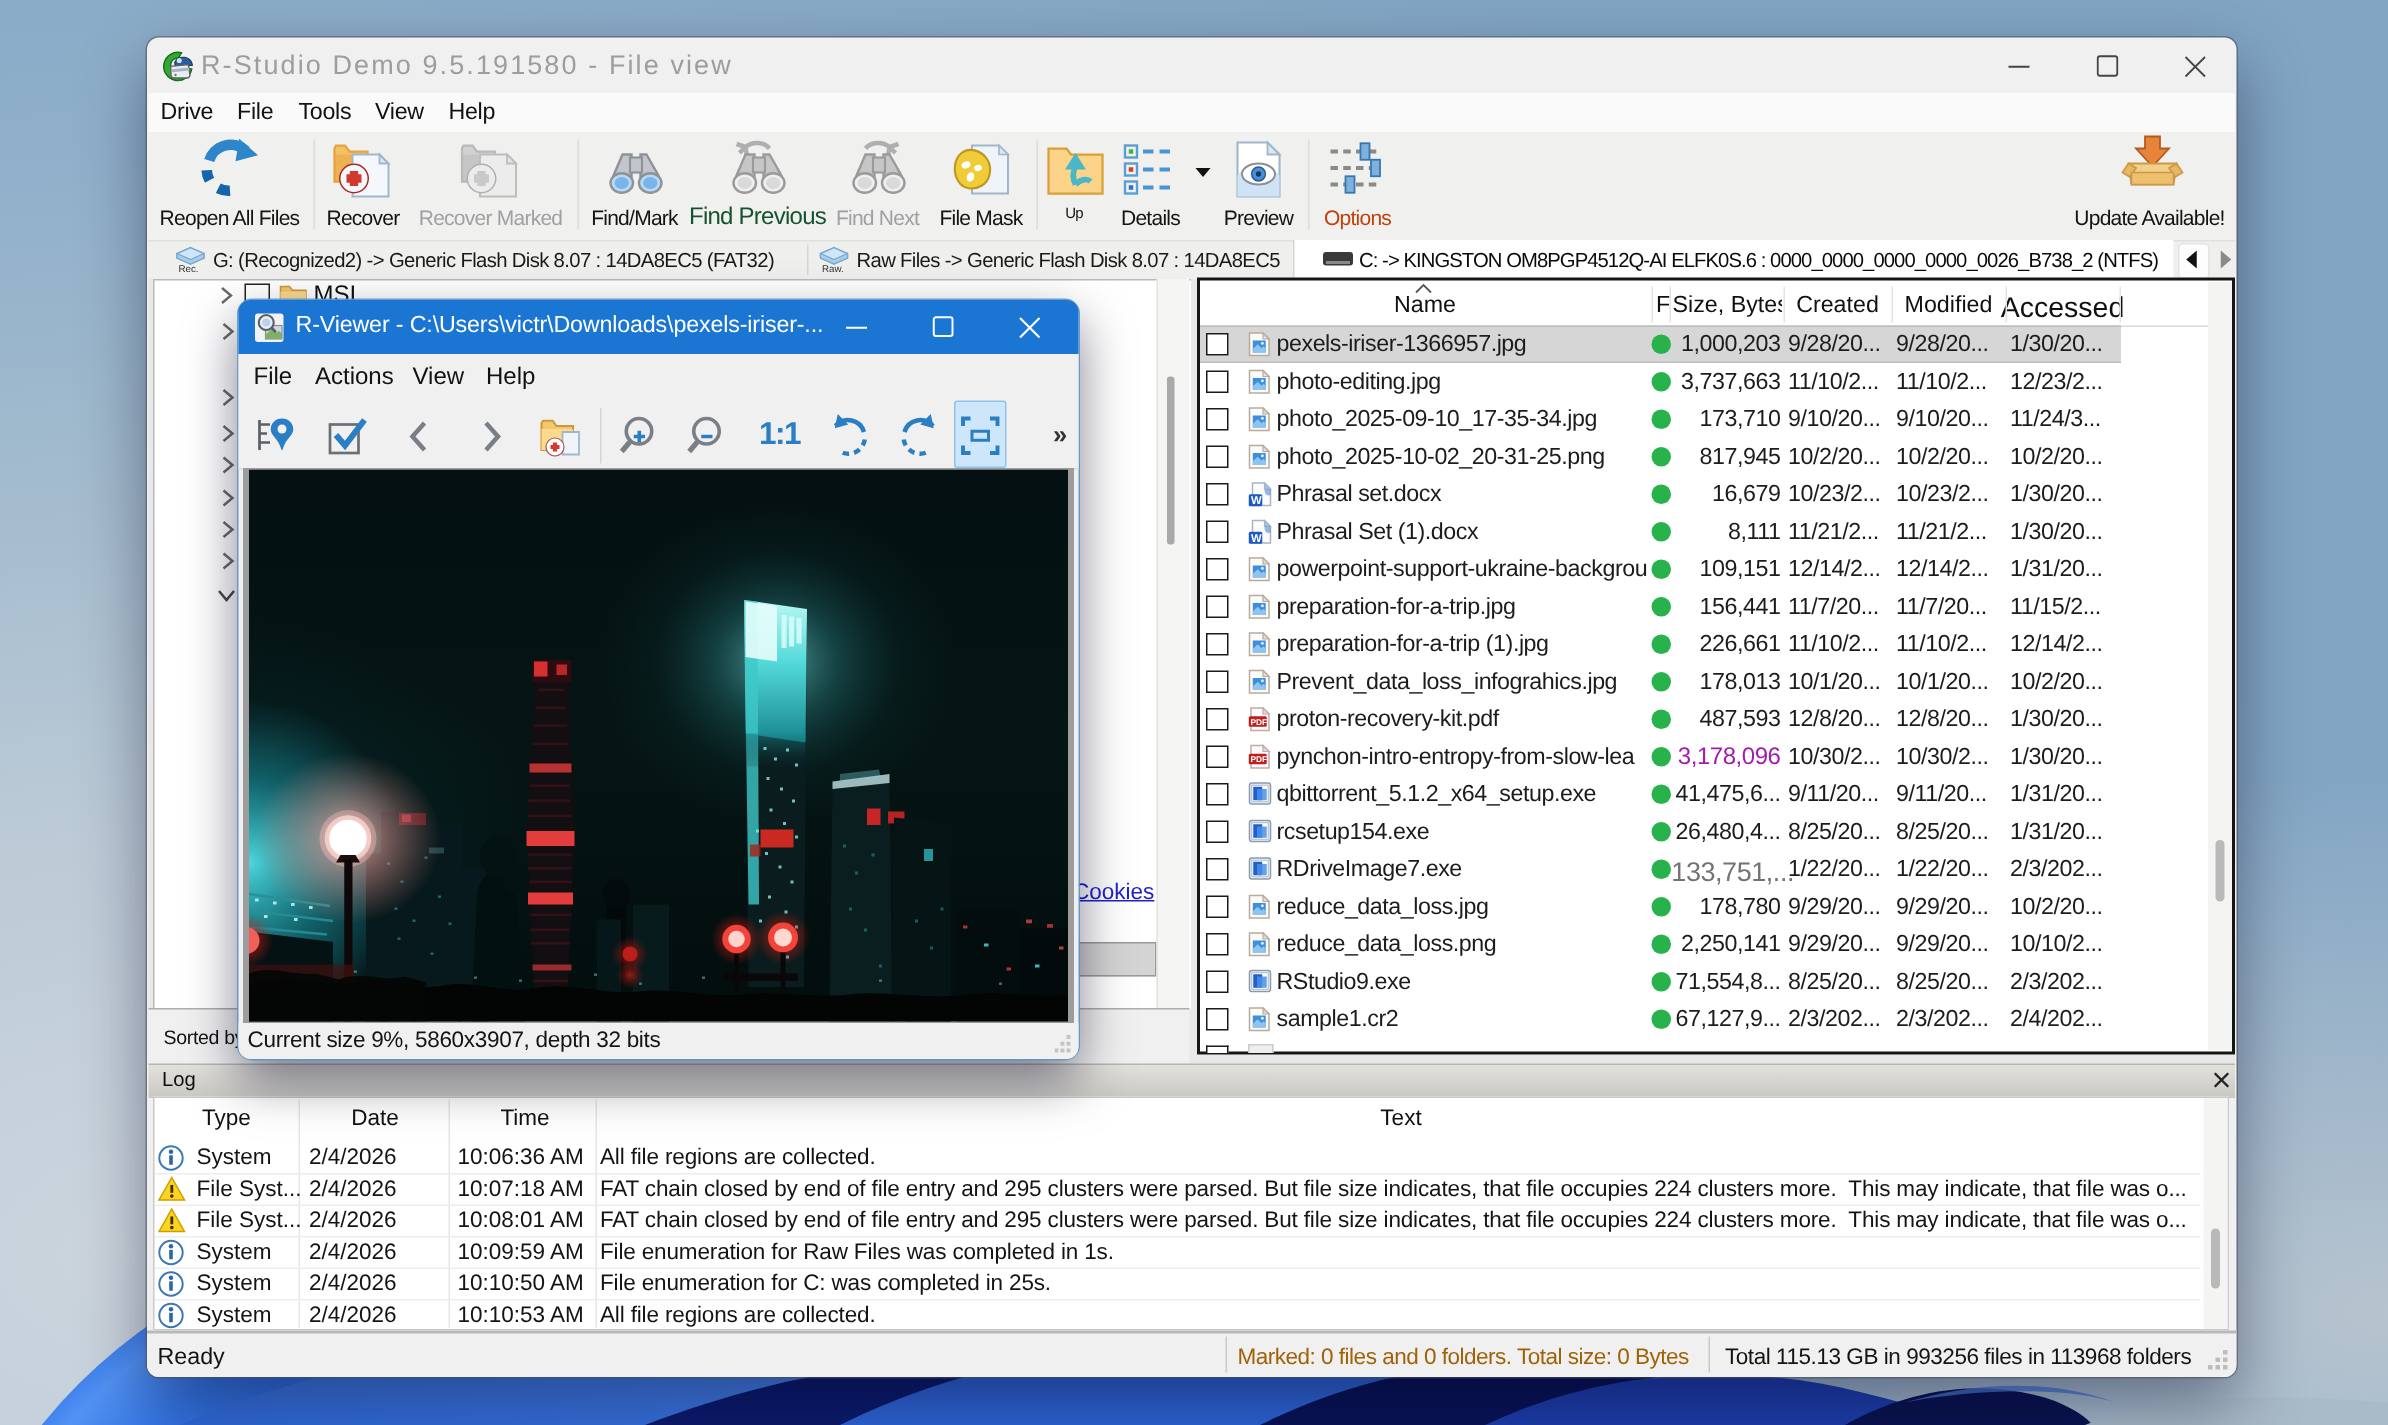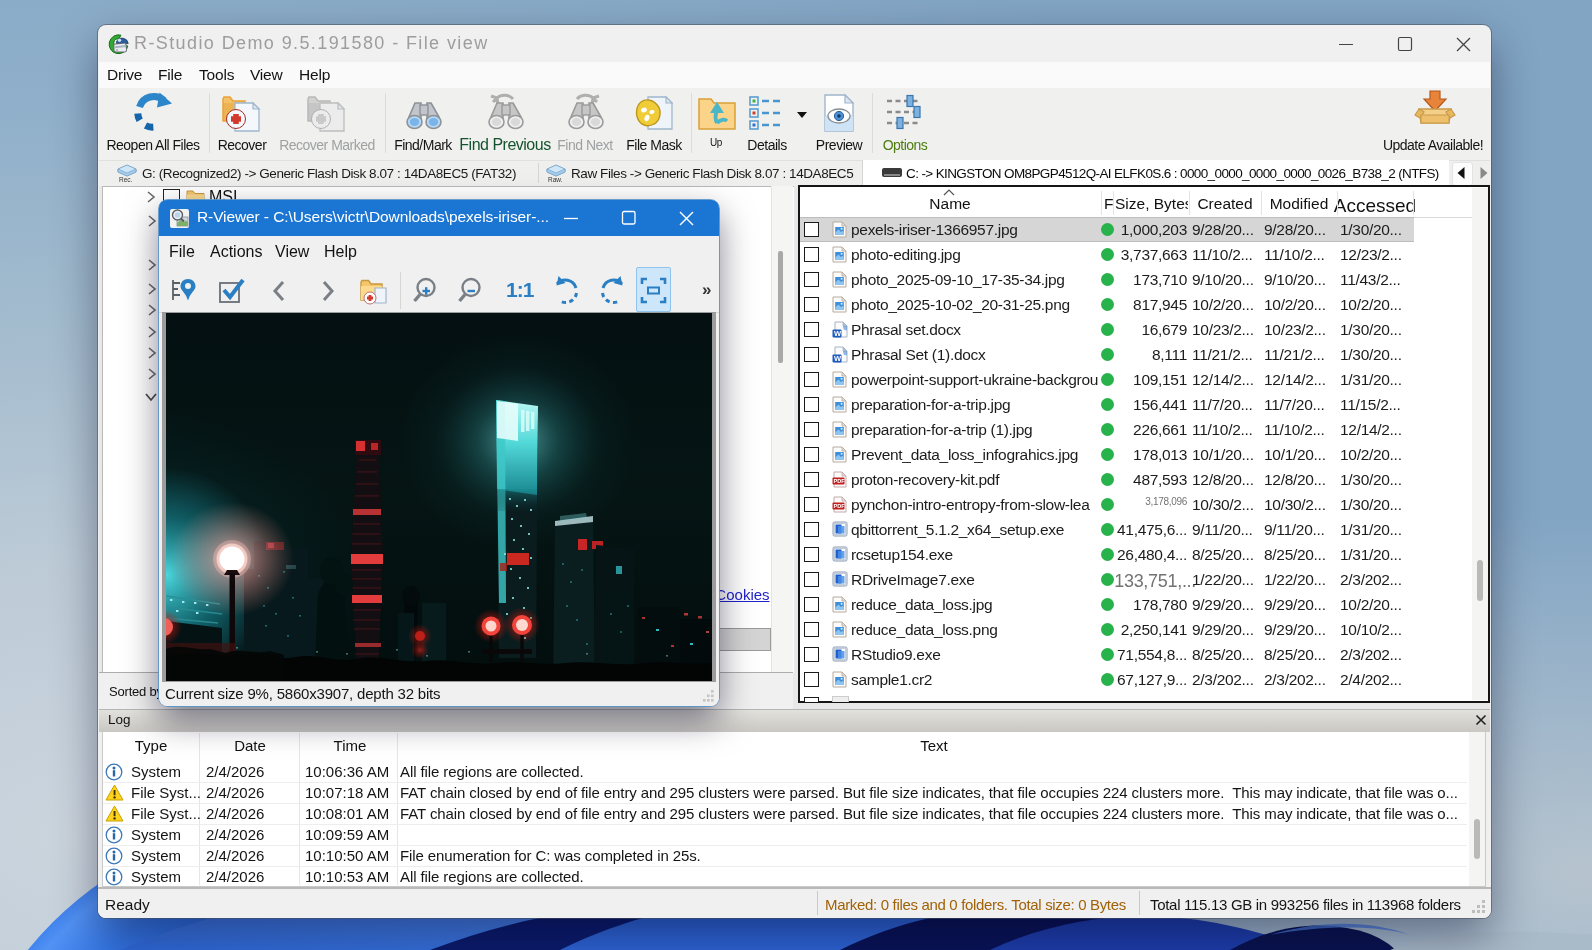--- a/index.html
+++ b/index.html
@@ -173,21 +173,21 @@
 <svg class="abs" style="left:787px;top:68px" width="40" height="40" viewBox="0 0 40 40">
 <g stroke="#8a8a8a" stroke-width="2.6" stroke-dasharray="5 3.5">
 <line x1="2" y1="8" x2="36" y2="8"></line>
           <line x1="2" y1="19" x2="36" y2="19"></line>
           <line x1="2" y1="30" x2="36" y2="30"></line>
 </g>
 <rect x="22" y="2.5" width="6" height="11" fill="#7db1e0" stroke="#3a76ae" stroke-width="1.2"></rect>
 <rect x="29" y="13.5" width="6" height="11" fill="#7db1e0" stroke="#3a76ae" stroke-width="1.2"></rect>
 <rect x="12" y="24.5" width="6" height="11" fill="#7db1e0" stroke="#3a76ae" stroke-width="1.2"></rect>
 </svg>
-<div class="t" style="left:807px;top:112px;font-size:14px;color:#4d7c0f;letter-spacing:-0.5px;transform:translateX(-50%)">Options</div>
+<div class="t" style="left:807px;top:112px;font-size:14px;color:#c2410c;letter-spacing:-0.5px;transform:translateX(-50%)">Options</div>
 <svg class="abs" style="left:1315px;top:64px" width="44" height="46" viewBox="0 0 44 46">
 <path d="M17 2 L27 2 L27 10 L33 10 L22 22 L11 10 L17 10 Z" fill="#e8833a" stroke="#b55a1d" stroke-width="1.2"></path>
 <path d="M6 20 L38 20 L36 34 L8 34 Z" fill="#f3cf8a" stroke="#c89a4a" stroke-width="1.3"></path>
 <path d="M6 20 L2 26 L7 29 L11 23 Z" fill="#e8b860" stroke="#c89a4a" stroke-width="1.2"></path>
 <path d="M38 20 L42 26 L37 29 L33 23 Z" fill="#e8b860" stroke="#c89a4a" stroke-width="1.2"></path>
 <rect x="8" y="26" width="28" height="8" fill="#eebf6d" stroke="#c89a4a" stroke-width="1"></rect>
 </svg>
 <div class="t" style="left:1335px;top:112px;font-size:14px;color:#141414;letter-spacing:-0.5px;transform:translateX(-50%)">Update Available!</div>
 <div class="abs" style="left:1px;top:135px;width:1391px;height:26px;background:#efefee;border-top:1px solid #e0e0de"></div>
 <svg class="abs" style="left:18px;top:137px" width="22" height="20" viewBox="0 0 22 20">
@@ -317,21 +317,21 @@
 <path d="M3.2 11.5 L6.5 8.5 L9 11 L10.5 9.8 L11.8 11.4 L11.8 14 L3.2 14 Z" fill="#8ec4ee"></path>
 <circle cx="9.6" cy="7.8" r="1" fill="#d6ecff"></circle>
 </svg>
 <div class="abs" style="left:753px;top:246px;width:250px;height:19px;overflow:hidden">
         <div class="t" style="left:0;top:0;font-size:15.5px;color:#1c1c1c;letter-spacing:-0.3px">photo_2025-09-10_17-35-34.jpg</div>
       </div>
 <div class="abs" style="left:1003px;top:248px;width:13px;height:13px;border-radius:50%;background:#27b24b"></div>
 <div class="t" style="right:304px;left:auto;top:246px;font-size:15.5px;color:#1c1c1c;letter-spacing:-0.3px">173,710</div>
 <div class="t" style="left:1094px;top:246px;font-size:15.5px;color:#1c1c1c;letter-spacing:-0.3px">9/10/20...</div>
 <div class="t" style="left:1166px;top:246px;font-size:15.5px;color:#1c1c1c;letter-spacing:-0.3px">9/10/20...</div>
-<div class="t" style="left:1242px;top:246px;font-size:15.5px;color:#1c1c1c;letter-spacing:-0.3px">11/43/2...</div>
+<div class="t" style="left:1242px;top:246px;font-size:15.5px;color:#1c1c1c;letter-spacing:-0.3px">11/24/3...</div>
 <div class="abs" style="left:706px;top:272px;width:13px;height:13px;border:1.7px solid #1a1a1a;background:#fff"></div>
 <svg class="abs" style="left:734px;top:271px" width="15" height="17" viewBox="0 0 15 17">
 <path d="M1 1 L10 1 L14 5 L14 16 L1 16 Z" fill="#fbfbfb" stroke="#b9aa9c" stroke-width="1"></path>
 <path d="M10 1 L10 5 L14 5 Z" fill="#e3ded8" stroke="#b9aa9c" stroke-width="0.8"></path>
 <rect x="3.2" y="6" width="8.6" height="8" fill="#3d8edb"></rect>
 <path d="M3.2 11.5 L6.5 8.5 L9 11 L10.5 9.8 L11.8 11.4 L11.8 14 L3.2 14 Z" fill="#8ec4ee"></path>
 <circle cx="9.6" cy="7.8" r="1" fill="#d6ecff"></circle>
 </svg>
 <div class="abs" style="left:753px;top:271px;width:250px;height:19px;overflow:hidden">
         <div class="t" style="left:0;top:0;font-size:15.5px;color:#1c1c1c;letter-spacing:-0.3px">photo_2025-10-02_20-31-25.png</div>
@@ -456,21 +456,21 @@
 <svg class="abs" style="left:734px;top:471px" width="16" height="17" viewBox="0 0 16 17">
 <path d="M2 1 L10 1 L14 5 L14 16 L2 16 Z" fill="#fbfbfb" stroke="#c4a9a9" stroke-width="1"></path>
 <path d="M10 1 L10 5 L14 5 Z" fill="#eadada" stroke="#c4a9a9" stroke-width="0.8"></path>
 <rect x="0.5" y="6.5" width="12" height="7" rx="1" fill="#c11e1e"></rect>
 <text x="1.6" y="12.3" font-size="5.6" fill="#fff" font-family="Liberation Sans" font-weight="bold">PDF</text>
 </svg>
 <div class="abs" style="left:753px;top:471px;width:250px;height:19px;overflow:hidden">
         <div class="t" style="left:0;top:0;font-size:15.5px;color:#1c1c1c;letter-spacing:-0.3px">pynchon-intro-entropy-from-slow-lea</div>
       </div>
 <div class="abs" style="left:1003px;top:473px;width:13px;height:13px;border-radius:50%;background:#27b24b"></div>
-<div class="t" style="right:304px;left:auto;top:471px;font-size:10px;color:#737373;letter-spacing:-0.3px">3,178,096</div>
+<div class="t" style="right:304px;left:auto;top:471px;font-size:16px;color:#a21caf;letter-spacing:-0.3px">3,178,096</div>
 <div class="t" style="left:1094px;top:471px;font-size:15.5px;color:#1c1c1c;letter-spacing:-0.3px">10/30/2...</div>
 <div class="t" style="left:1166px;top:471px;font-size:15.5px;color:#1c1c1c;letter-spacing:-0.3px">10/30/2...</div>
 <div class="t" style="left:1242px;top:471px;font-size:15.5px;color:#1c1c1c;letter-spacing:-0.3px">1/30/20...</div>
 <div class="abs" style="left:706px;top:497px;width:13px;height:13px;border:1.7px solid #1a1a1a;background:#fff"></div>
 <svg class="abs" style="left:734px;top:496px" width="16" height="16" viewBox="0 0 16 16">
 <rect x="1" y="1" width="14" height="14" rx="1.5" fill="#eef3f8" stroke="#8a9ab0" stroke-width="1"></rect>
 <rect x="2.5" y="2.5" width="11" height="11" fill="#ffffff" stroke="#b0bcc9" stroke-width="0.7"></rect>
 <rect x="3.5" y="3.5" width="6" height="9" fill="#1f5fd0"></rect>
 <rect x="6" y="5" width="6.5" height="7.5" fill="#4a90e8" opacity="0.85"></rect>
 </svg>
@@ -629,20 +629,23 @@
       </div>
 <div class="abs" style="left:5px;top:799px;width:1364px;height:1px;background:#ededed"></div>
 <svg class="abs" style="left:7px;top:801px" width="18" height="18" viewBox="0 0 18 18">
 <circle cx="9" cy="9" r="7.8" fill="#fff" stroke="#3a78b8" stroke-width="1.3"></circle>
 <rect x="7.8" y="7.2" width="2.4" height="6.3" fill="#2a66aa"></rect>
 <circle cx="9" cy="4.9" r="1.5" fill="#2a66aa"></circle>
 </svg>
 <div class="t" style="left:33px;top:801px;font-size:15px;color:#141414">System</div>
 <div class="t" style="left:108px;top:801px;font-size:15px;color:#141414">2/4/2026</div>
 <div class="t" style="left:207px;top:801px;font-size:15px;color:#141414">10:09:59 AM</div>
+<div class="abs" style="left:302px;top:801px;width:1066px;height:19px;overflow:hidden">
+        <div class="t" style="left:0;top:0;font-size:15px;color:#141414;letter-spacing:-0.1px">File enumeration for Raw Files was completed in 1s.</div>
+      </div>
 <div class="abs" style="left:5px;top:820px;width:1364px;height:1px;background:#ededed"></div>
 <svg class="abs" style="left:7px;top:822px" width="18" height="18" viewBox="0 0 18 18">
 <circle cx="9" cy="9" r="7.8" fill="#fff" stroke="#3a78b8" stroke-width="1.3"></circle>
 <rect x="7.8" y="7.2" width="2.4" height="6.3" fill="#2a66aa"></rect>
 <circle cx="9" cy="4.9" r="1.5" fill="#2a66aa"></circle>
 </svg>
 <div class="t" style="left:33px;top:822px;font-size:15px;color:#141414">System</div>
 <div class="t" style="left:108px;top:822px;font-size:15px;color:#141414">2/4/2026</div>
 <div class="t" style="left:207px;top:822px;font-size:15px;color:#141414">10:10:50 AM</div>
 <div class="abs" style="left:302px;top:822px;width:1066px;height:19px;overflow:hidden">

